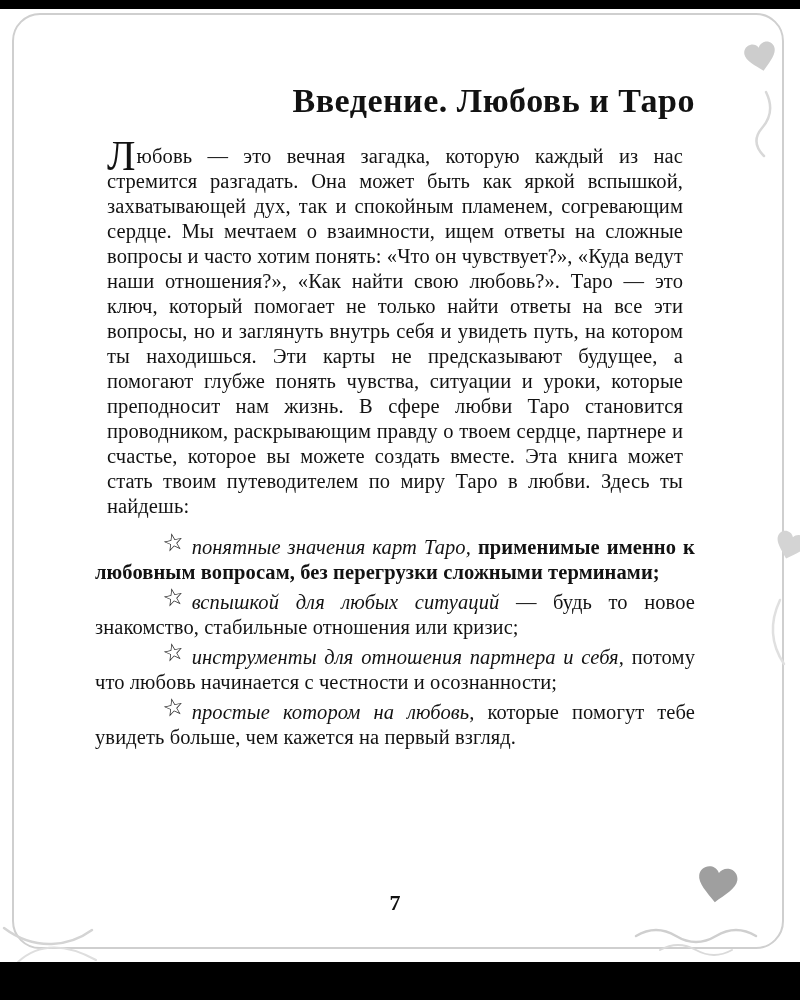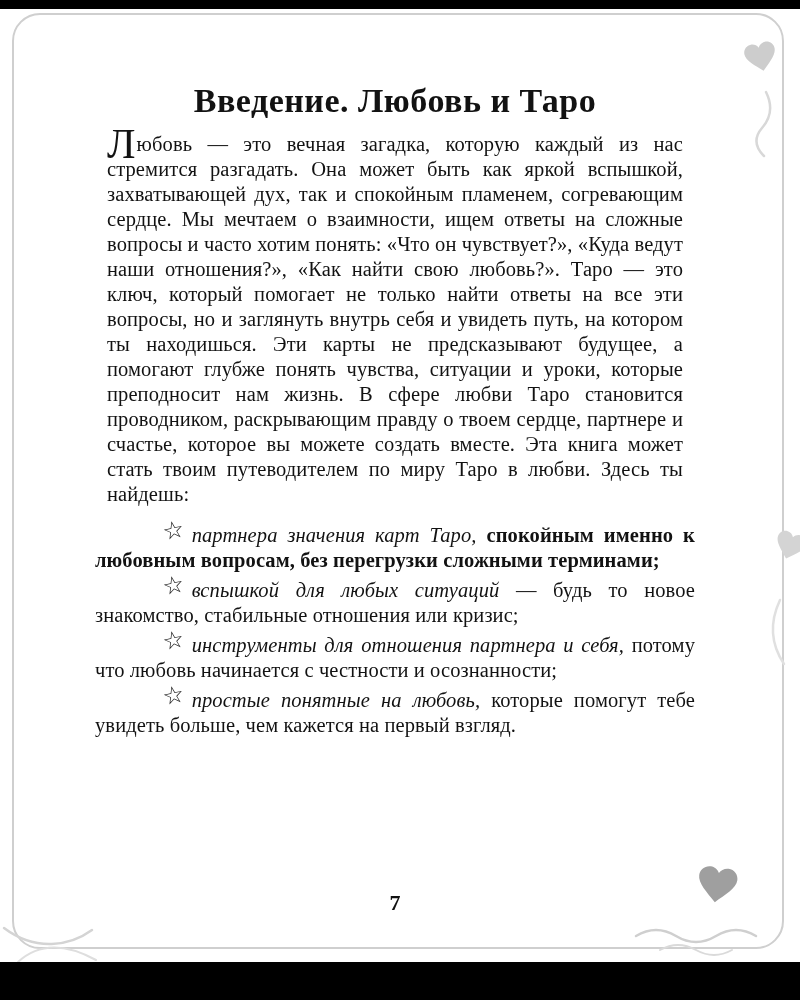--- a/index.html
+++ b/index.html
@@ -36,24 +36,24 @@
   .decor-svg {
     position: absolute; left: 0; top: 0;
     pointer-events: none;
   }
   .content {
     position: absolute;
     left: 95px; top: 82px;
     width: 600px;
   }
   .title {
-    margin: 0 0 12px 0;
+    margin: 0 0 24px 0;
     font-size: 34px;
     font-weight: bold;
-    text-align: center;
+    text-align: right;
     letter-spacing: 0.5px;
   }
   .body-text {
     margin: 12px;
     font-size: 20.5px;
     line-height: 25px;
     text-align: justify;
     letter-spacing: 0.1px;
   }
   .dropcap {
@@ -127,25 +127,25 @@
   <path d="M4 928 C 36 952 70 946 92 930" fill="none" stroke="#d4d4d4" stroke-width="2.5" stroke-linecap="round"></path>
   <path d="M18 962 C 44 938 74 948 96 960" fill="none" stroke="#dedede" stroke-width="2" stroke-linecap="round"></path>
 </svg>
 
 <div class="content">
   <h1 class="title">Введение. Любовь и Таро</h1>
 
   <p class="body-text"><span class="dropcap">Л</span><span>юбовь — это вечная загадка, которую каждый из нас стремится разгадать. Она может быть как яркой вспышкой, захватывающей дух, так и спокойным пламенем, согревающим сердце. Мы мечтаем о взаимности, ищем ответы на сложные вопросы и часто хотим понять: «Что он чувствует?», «Куда ведут наши отношения?», «Как найти свою любовь?». Таро — это ключ, который помогает не только найти ответы на все эти вопросы, но и заглянуть внутрь себя и увидеть путь, на котором ты находишься. Эти карты не предсказывают будущее, а помогают глубже понять чувства, ситуации и уроки, которые преподносит нам жизнь. В сфере любви Таро становится проводником, раскрывающим правду о твоем сердце, партнере и счастье, которое вы можете создать вместе. Эта книга может стать твоим путеводителем по миру Таро в любви. Здесь ты найдешь:</span></p>
 
   <div class="list">
-    <p class="list-item item-1"><span class="star">☆</span><span class="lead">партнера значения карт Таро,</span><span class="rest"> спокойным именно к любовным вопросам, без перегрузки сложными терминами;</span></p>
+    <p class="list-item item-1"><span class="star">☆</span><span class="lead">понятные значения карт Таро,</span><span class="rest"> применимые именно к любовным вопросам, без перегрузки сложными терминами;</span></p>
 
     <p class="list-item item-2"><span class="star">☆</span><span class="lead">вспышкой для любых ситуаций</span><span class="rest"> — будь то новое знакомство, стабильные отношения или кризис;</span></p>
 
     <p class="list-item item-3"><span class="star">☆</span><span class="lead">инструменты для отношения партнера и себя,</span><span class="rest"> потому что любовь начинается с честности и осознанности;</span></p>
 
-    <p class="list-item item-4"><span class="star">☆</span><span class="lead">простые понятные на любовь,</span><span class="rest"> которые помогут тебе увидеть больше, чем кажется на первый взгляд.</span></p>
+    <p class="list-item item-4"><span class="star">☆</span><span class="lead">простые котором на любовь,</span><span class="rest"> которые помогут тебе увидеть больше, чем кажется на первый взгляд.</span></p>
   </div>
 </div>
 
 <div class="page-number">7</div>
 
 <div class="bar-bottom"></div>
 
 </body></html>

